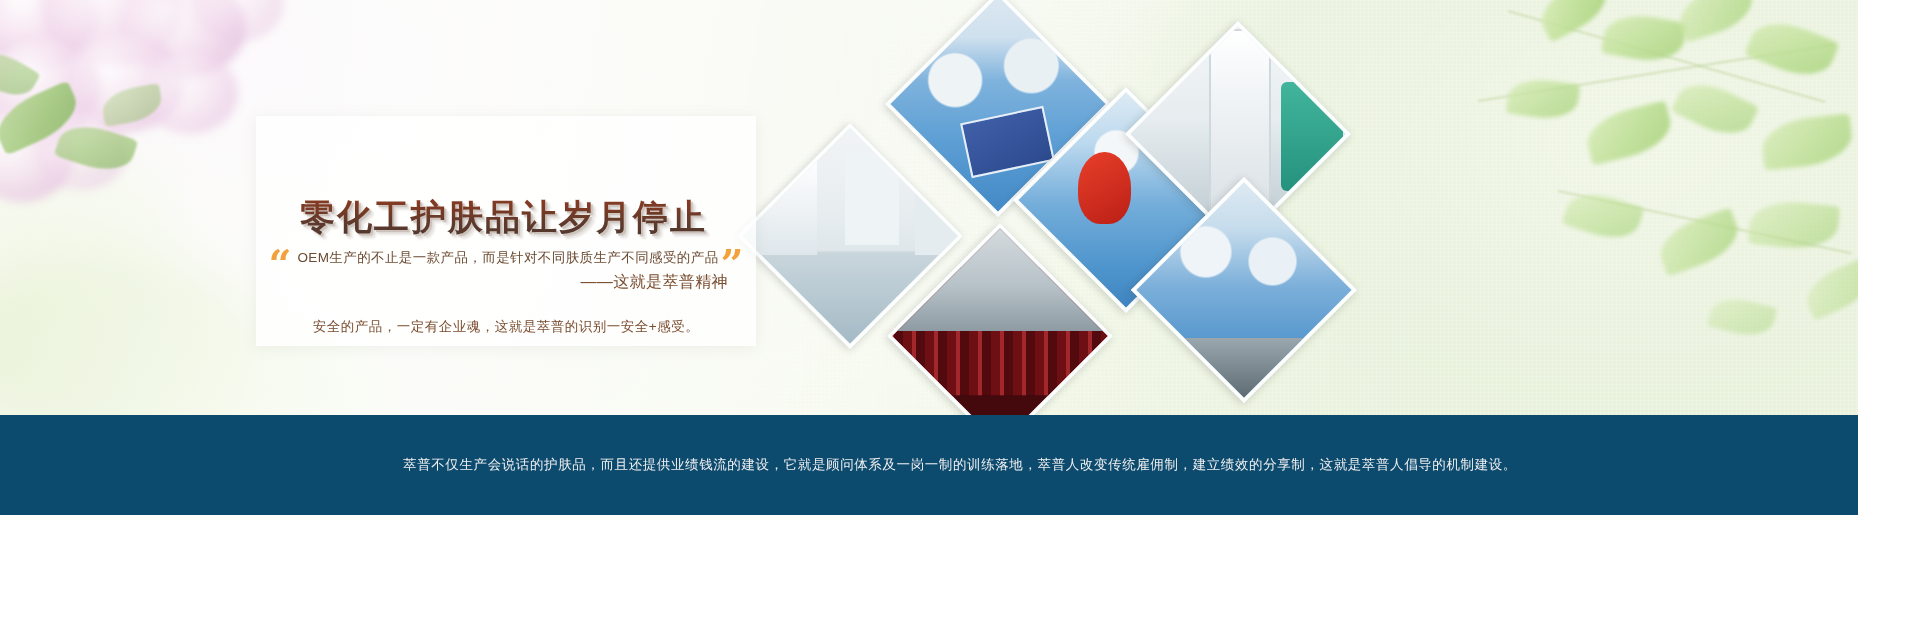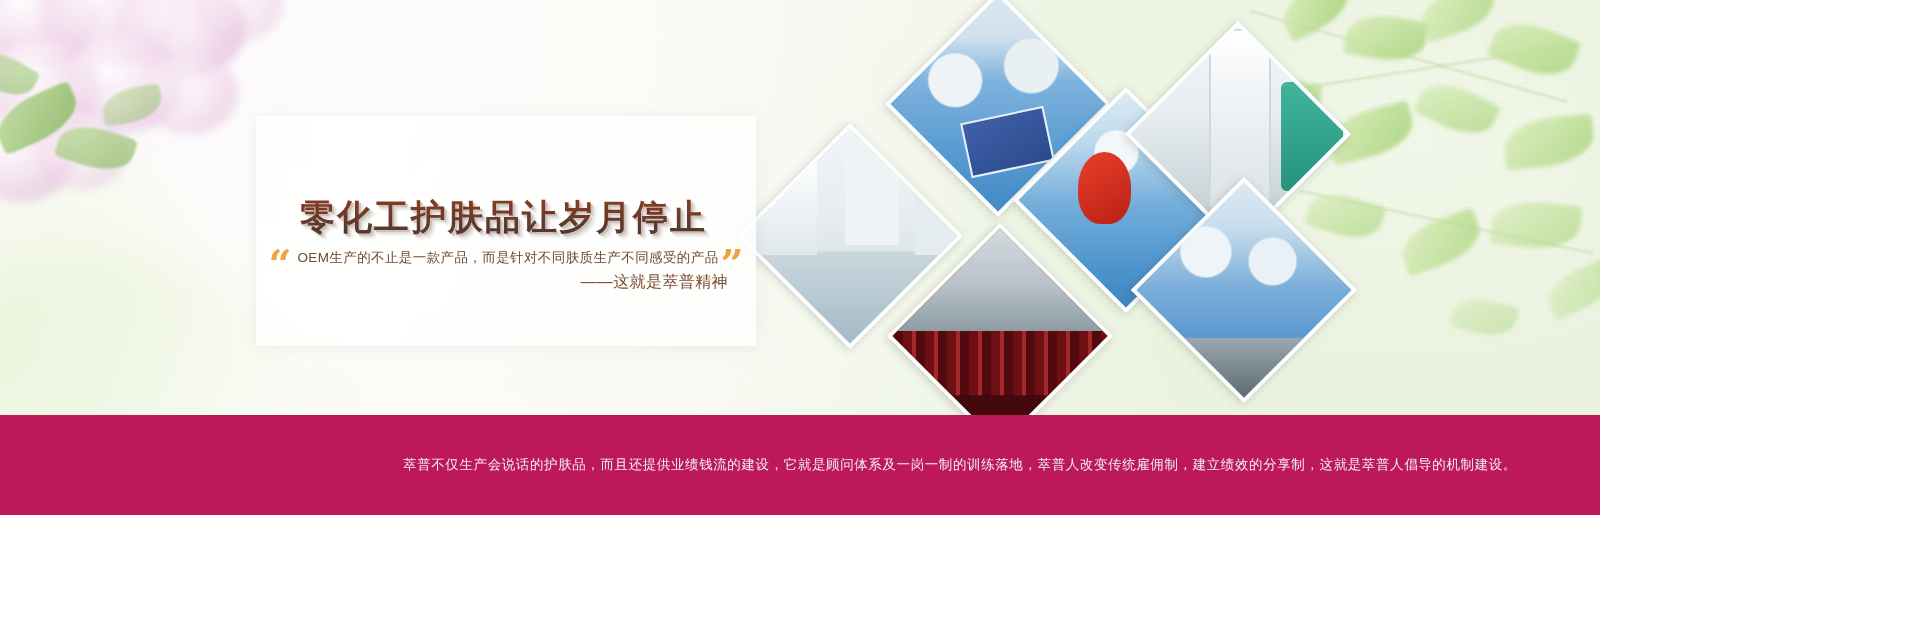--- a/index.html
+++ b/index.html
@@ -3,21 +3,21 @@
 <meta charset="utf-8">
 <style>
   * { margin:0; padding:0; box-sizing:border-box; }
   html,body { width:1920px; height:630px; overflow:hidden; }
   body {
     font-family:"Liberation Sans","DejaVu Sans",sans-serif;
     background:#ffffff;
   }
 
   
-  .stage { position:relative; width:1600px; height:630px; overflow:hidden; }
+  .stage { position:relative; width:1858px; height:630px; overflow:hidden; }
 
   
   .bg-base{
     position:absolute; inset:0;
     background:
       radial-gradient(900px 520px at 12% 10%, #f6eef6 0%, #f2f3e8 45%, #eef2e2 70%, rgba(238,242,226,0) 100%),
       radial-gradient(1000px 640px at 88% 22%, #f0f6e6 0%, #e8f1dc 40%, rgba(232,241,220,0) 78%),
       linear-gradient(178deg,#fdfdfa 0%,#f9fbf3 26%,#f2f7e6 52%,#eaf2dc 76%,#e2eed2 100%);
   }
   
@@ -208,21 +208,21 @@
       linear-gradient(180deg,#e3edf4 0%,#c6dcec 24%,#7db0da 48%,#5697cd 72%,#3c80bd 100%);
   }
   .ph-machine:after{
     content:""; position:absolute; left:8%; bottom:4%; width:84%; height:26%;
     background:linear-gradient(180deg,#9aa7ae,#5d6a72);
   }
 
   
   .botbar{
     position:absolute; left:0; top:415px; width:1920px; height:100px;
-    background:#be185d;
+    background:#0c4a6e;
     display:flex; align-items:center; justify-content:center;
   }
   .botbar p{
     color:#f0f0f0; font-size:13.5px; letter-spacing:.6px; white-space:nowrap;
   }
   .botfill{
     position:absolute; left:0; top:515px; width:1920px; height:115px; background:#ffffff;
   }
 </style>
 </head>
@@ -310,20 +310,21 @@
     <div class="headline">零化工护肤品让岁月停止</div>
 
     <div class="quote-row">
       <span class="qmark open">“</span>
       <span class="quote-text">OEM生产的不止是一款产品，而是针对不同肤质生产不同感受的产品</span>
       <span class="qmark close">”</span>
     </div>
 
     <div class="attrib">——这就是萃普精神</div>
 
+    <div class="tagline">安全的产品，一定有企业魂，这就是萃普的识别一安全+感受。</div>
   </div>
 
   <div class="botbar">
     <p>萃普不仅生产会说话的护肤品，而且还提供业绩钱流的建设，它就是顾问体系及一岗一制的训练落地，萃普人改变传统雇佣制，建立绩效的分享制，这就是萃普人倡导的机制建设。</p>
   </div>
   <div class="botfill"></div>
 
 </div>
 
 </body></html>

